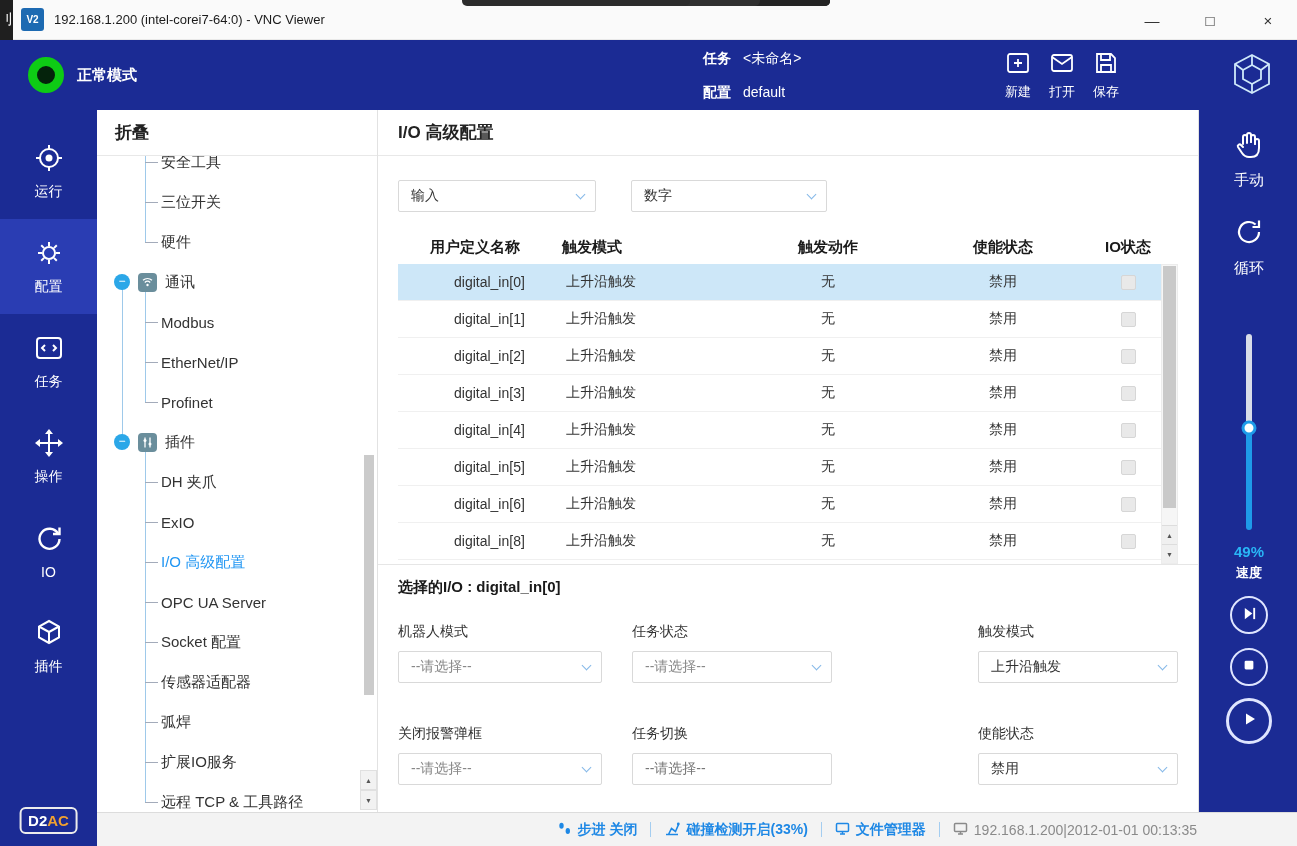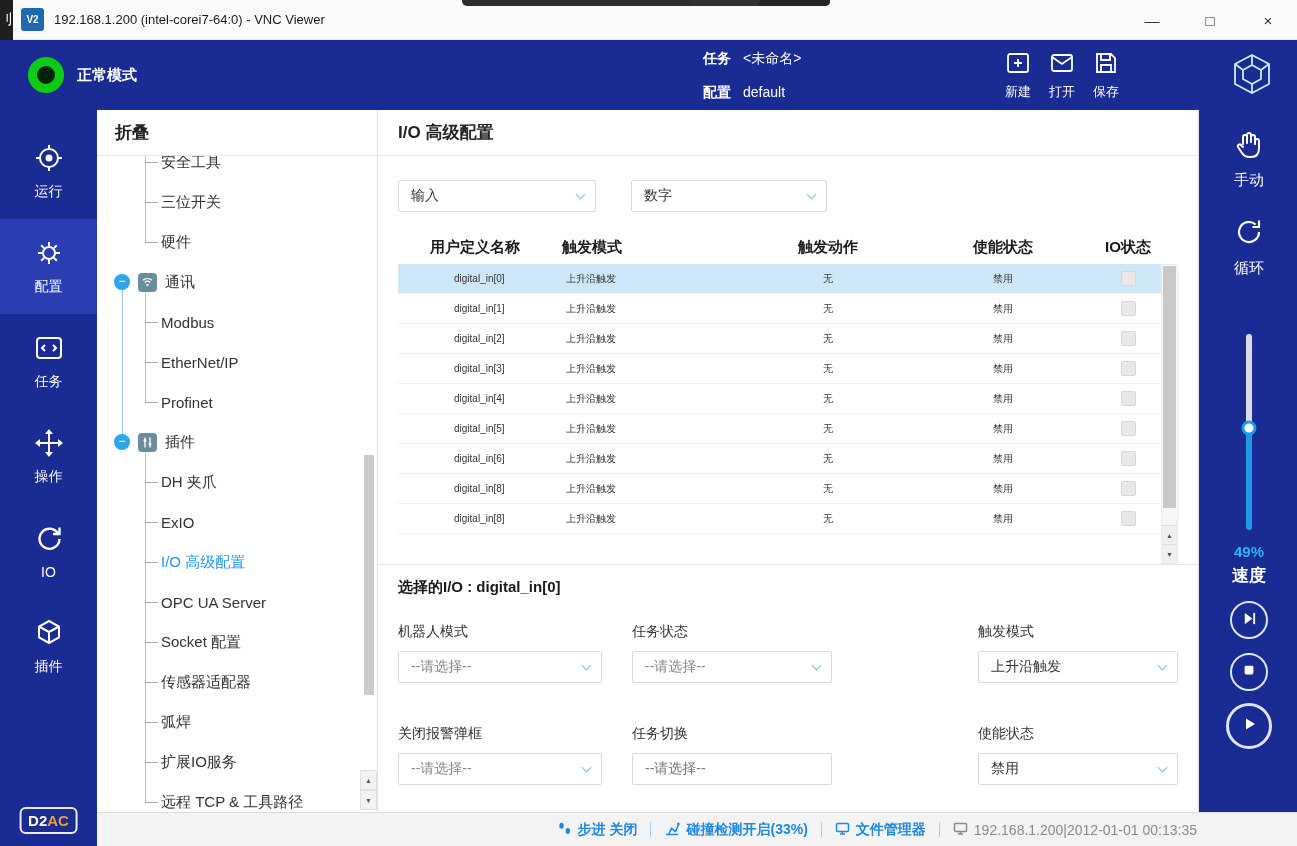--- a/index.html
+++ b/index.html
@@ -68,21 +68,21 @@
   .select .caret { position:absolute; right:11px; top:10px; width:7px; height:7px; border-right:1.6px solid #85b8e8; border-bottom:1.6px solid #85b8e8; transform:rotate(45deg); }
   .sel-type { width:198px; } .sel-kind { width:196px; }
   .muted { color:#888; }
 
   .table-wrap { display:flex; margin:18px 20px 0; }
   .tbl { flex:1; }
   .thead, .trow { display:grid; grid-template-columns:150px 200px 160px 190px 60px; align-items:center; }
   .thead { height:34px; font-size:15px; font-weight:bold; color:#1a1a1a; }
   .th1 { padding-left:32px; } .th2 { padding-left:14px; } .th3,.th4,.th5 { text-align:center; }
   .rows-viewport { height:300px; overflow:hidden; }
-  .trow { height:30px; font-size:10px; color:#333; border-bottom:1px solid #f0f0f0; }
+  .trow { height:37px; font-size:14px; color:#333; border-bottom:1px solid #f0f0f0; }
   .trow.sel { background:#cde7f8; }
   .td1 { padding-left:56px; } .td2 { padding-left:18px; } .td3,.td4 { text-align:center; } .td5 { display:flex; justify-content:center; }
   .cbx { width:15px; height:15px; background:#e9e9e9; border:1px solid #d6d6d6; border-radius:2px; }
   .vscroll { width:17px; margin-top:34px; height:300px; position:relative; background:#f6f6f6; border:1px solid #ececec; }
   .vthumb { position:absolute; left:1px; right:1px; top:1px; height:242px; background:#c9c9c9; }
   .varrows { position:absolute; left:0; right:0; bottom:0; }
   .varrow { height:19px; background:#f0f0f0; border-top:1px solid #ddd; display:flex; align-items:center; justify-content:center; font-size:7px; color:#555; }
   .divider { height:1px; background:#e6e6e6; }
 
   .selected-io { margin:13px 20px 0; font-size:15px; font-weight:bold; color:#1a1a1a; }
@@ -96,21 +96,21 @@
   .text-input { height:32px; width:100%; border:1px solid #d9d9d9; border-radius:2px; padding:0 12px; font-size:14px; color:#777; font-family:inherit; background:#fff; }
 
   
   .rightbar { width:100px; flex-shrink:0; background:#1b2b94; display:flex; flex-direction:column; align-items:center; color:#fff; padding-top:20px; }
   .rb-item { display:flex; flex-direction:column; align-items:center; gap:8px; font-size:15px; }
   .rb-cycle { margin-top:26px; }
   .slider { margin-top:56px; position:relative; width:6px; height:196px; border-radius:3px;
             background:linear-gradient(to bottom,#d9dde9 0,#d9dde9 48%,#1e9be9 48%,#1e9be9 100%); }
   .sthumb { position:absolute; left:50%; top:48%; transform:translate(-50%,-50%); width:15px; height:15px; background:#fff; border:3px solid #1e9be9; border-radius:50%; }
   .speed-val { margin-top:13px; color:#29b6f6; font-weight:bold; font-size:15px; }
-  .speed-lab { margin-top:4px; font-size:17px; font-weight:bold; }
+  .speed-lab { margin-top:4px; font-size:13px; font-weight:bold; }
   .cbtn { width:38px; height:38px; border:2px solid #dfe5ff; border-radius:50%; display:flex; align-items:center; justify-content:center; margin-top:14px; }
   .cbtn.play { width:46px; height:46px; border-width:3px; margin-top:12px; }
 
   
   .statusbar { height:34px; background:#f3f3f3; border-top:1px solid #dcdcdc; display:flex; align-items:center; justify-content:flex-end; padding-right:102px; gap:13px; font-size:14px; }
   .sb-item { display:flex; align-items:center; gap:6px; color:#1e88e5; font-weight:bold; }
   .sb-sep { width:1px; height:15px; background:#a4cdf0; }
   .sb-conn { color:#8a8a8a; font-weight:normal; }
 </style>
 </head>

